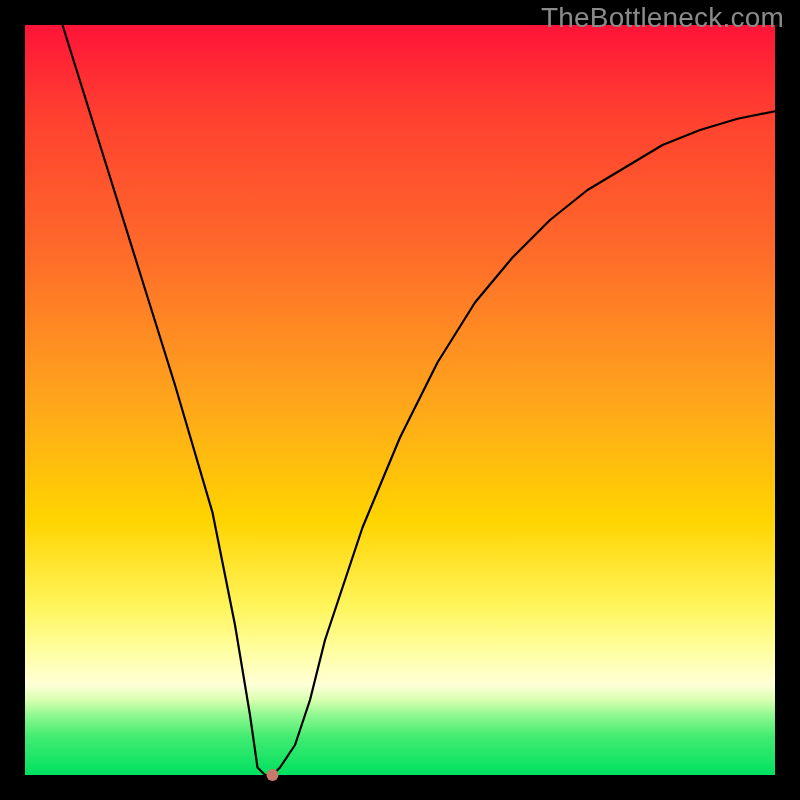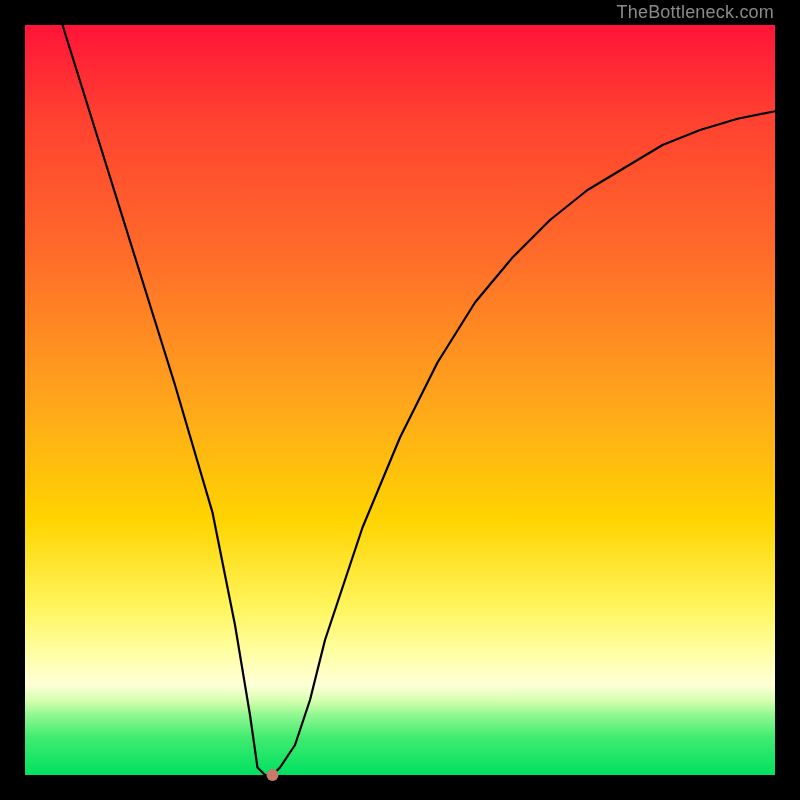--- a/index.html
+++ b/index.html
@@ -22,23 +22,23 @@
   .plot-bg {
     position: absolute;
     left: 0;
     top: 0;
     width: 100%;
     height: 100%;
   }
   .watermark {
     position: absolute;
     top: 2px;
-    right: 26px;
+    right: 16px;
     color: #8a8a8a;
-    font-size: 18px;
+    font-size: 28px;
     font-weight: 500;
     letter-spacing: 0.2px;
     user-select: none;
   }
   svg.curve {
     position: absolute;
     left: 25px;
     top: 25px;
     width: 750px;
     height: 750px;

